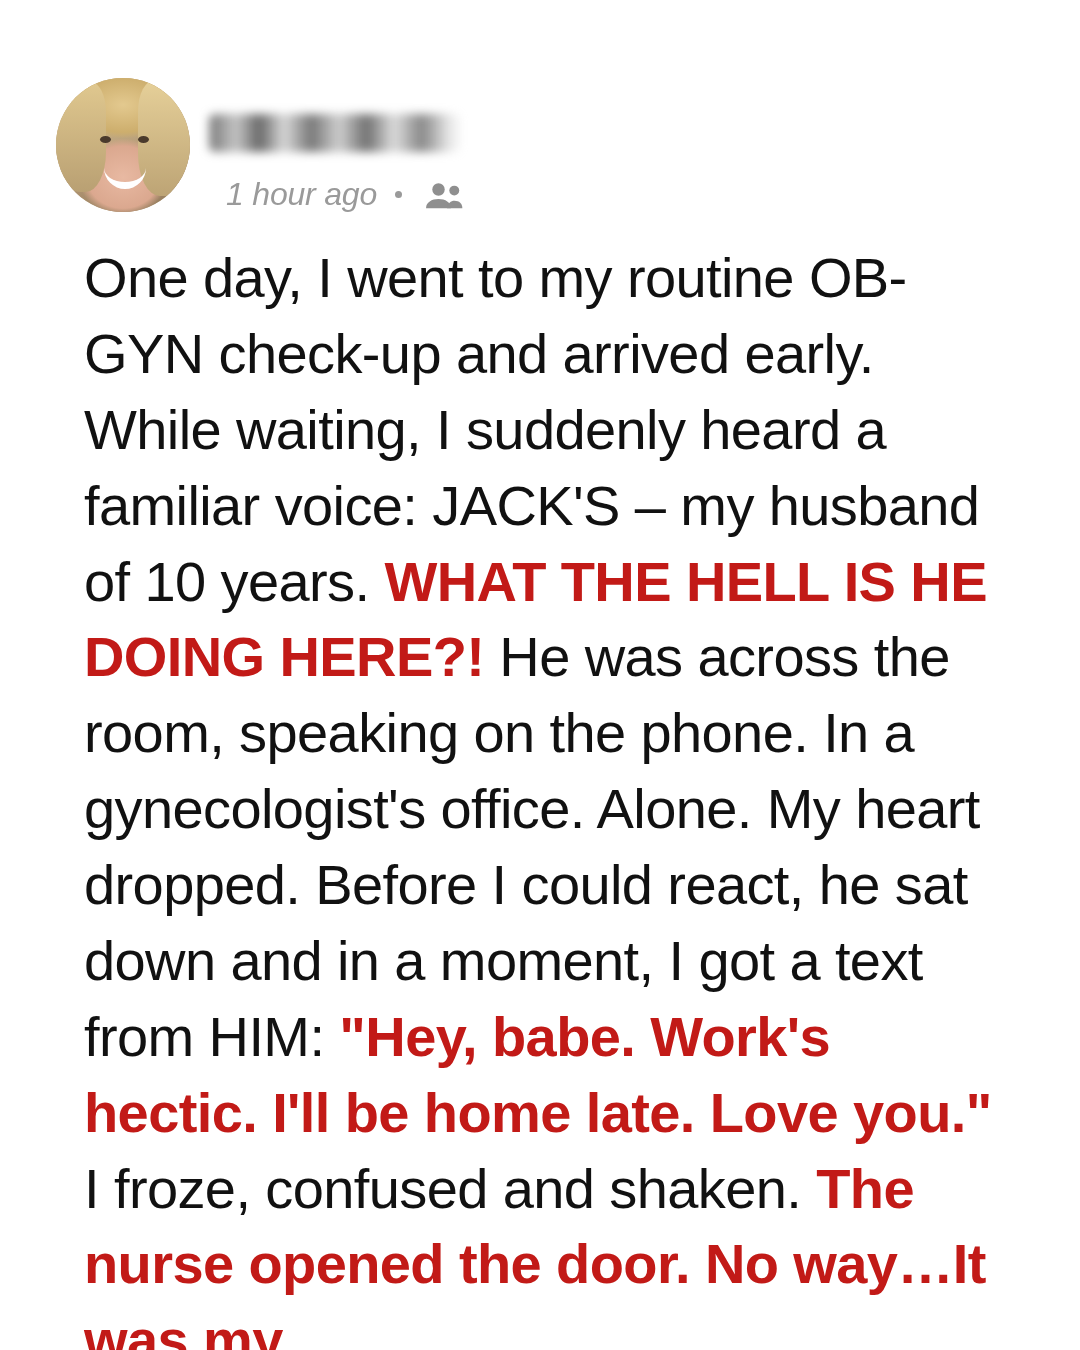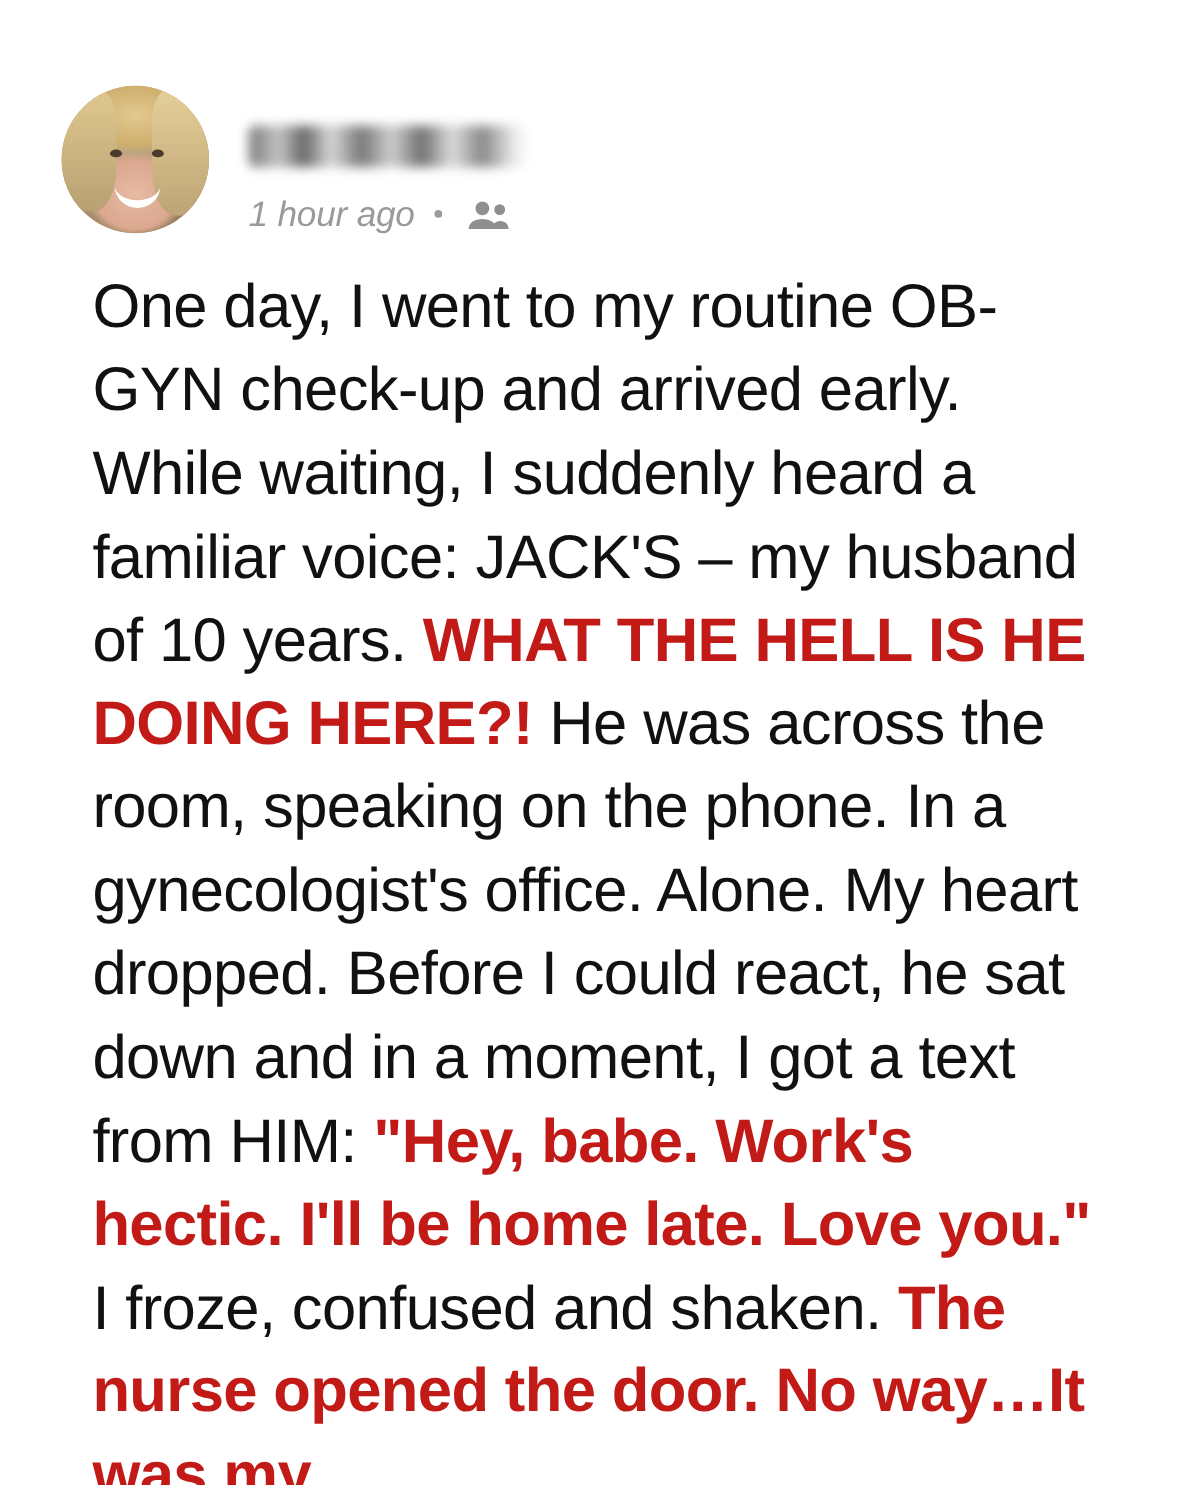--- a/index.html
+++ b/index.html
@@ -76,21 +76,21 @@
     position: absolute;
     top: 86px; left: 48px;
     width: 42px; height: 18px;
     border-bottom: 7px solid #ffffff;
     border-radius: 0 0 40px 40px;
   }
 
   .name-blur {
     position: absolute;
     top: 36px;
-    left: 170px;
+    left: 153px;
     height: 38px;
     width: 250px;
     color: transparent;
     font-size: 30px;
     font-weight: 700;
   }
   .name-blur::after {
     content: "";
     position: absolute;
     inset: 0;

